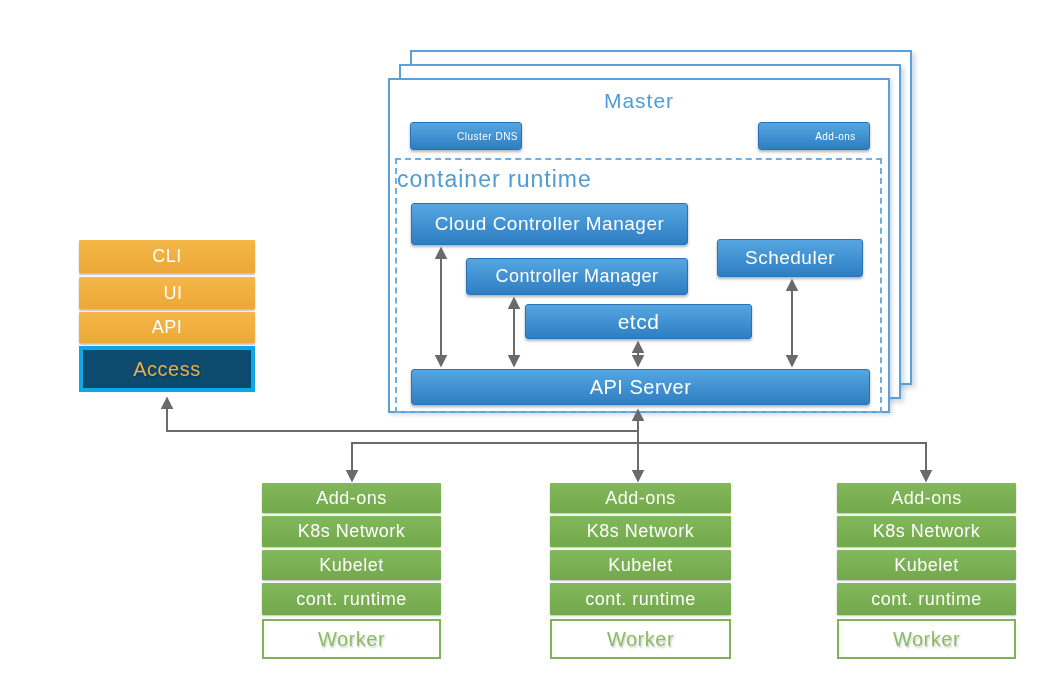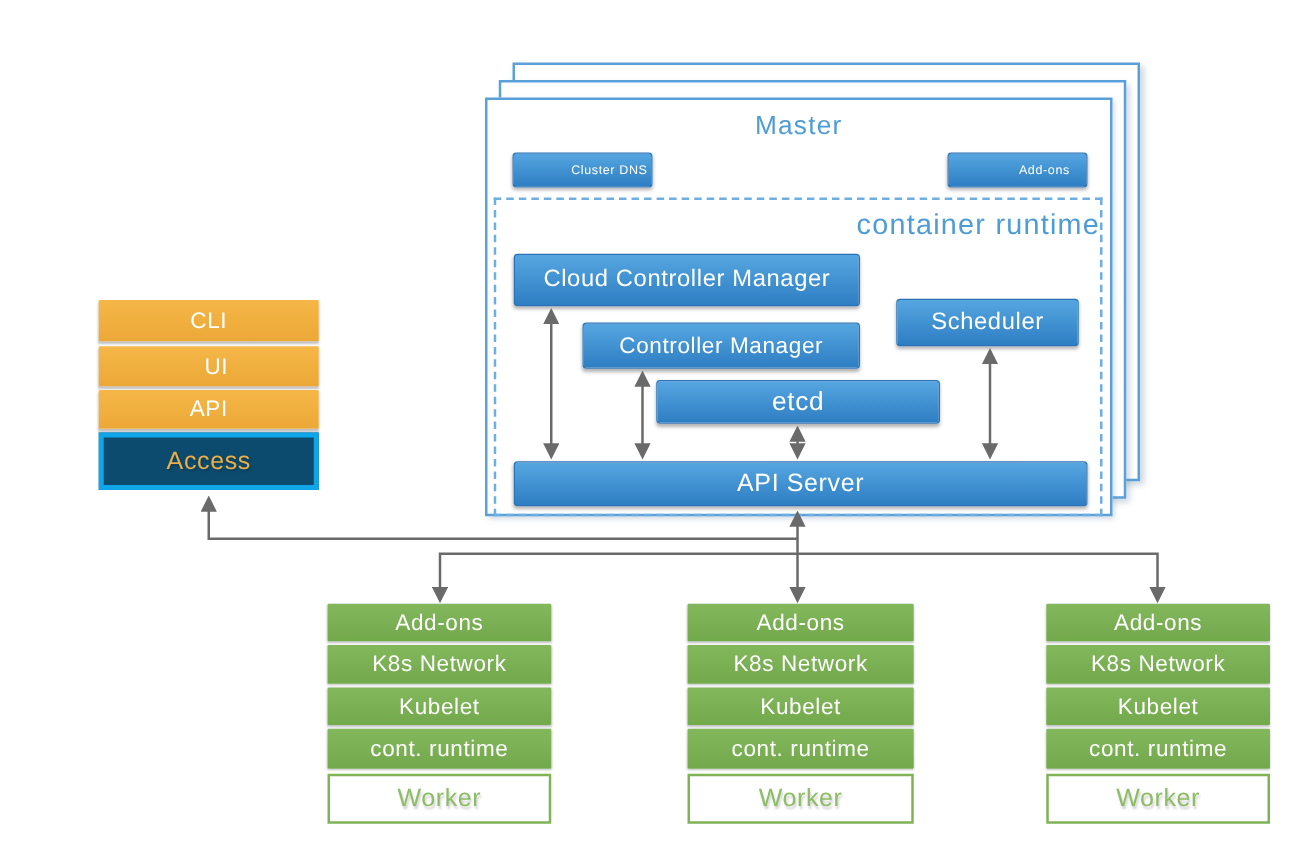--- a/index.html
+++ b/index.html
@@ -29,21 +29,21 @@
   }
   .btn-small { width:112px; height:28px; top:42px; font-size:10px;padding-left:43px; }
   .cluster-dns { left:20px; }
   .addons-master { left:368px; }
   
   .container-runtime {
     position:absolute; left:5px; top:78px; width:487px; height:255px;
     border:2px dashed #6FAEE0; background:transparent;
   }
   .cr-title {
-    position:absolute; top:6px; left:0; width:100%; text-align:right;
+    position:absolute; top:6px; left:0; width:100%; text-align:left;
     color:#4E9CD6; font-size:23px; letter-spacing:1px;
   }
   .ccm       { left:14px;  top:43px;  width:277px; height:42px; font-size:19px; }
   .cm        { left:69px;  top:98px;  width:222px; height:37px; font-size:18px; }
   .scheduler { left:320px; top:79px;  width:146px; height:38px; font-size:19px; }
   .etcd      { left:128px; top:144px; width:227px; height:35px; font-size:21px; }
   .api-server{ left:14px;  top:209px; width:459px; height:36px; font-size:20px; }
   
   .access-stack { position:absolute; left:79px; top:240px; width:176px; height:152px; }
   .orange-box {

